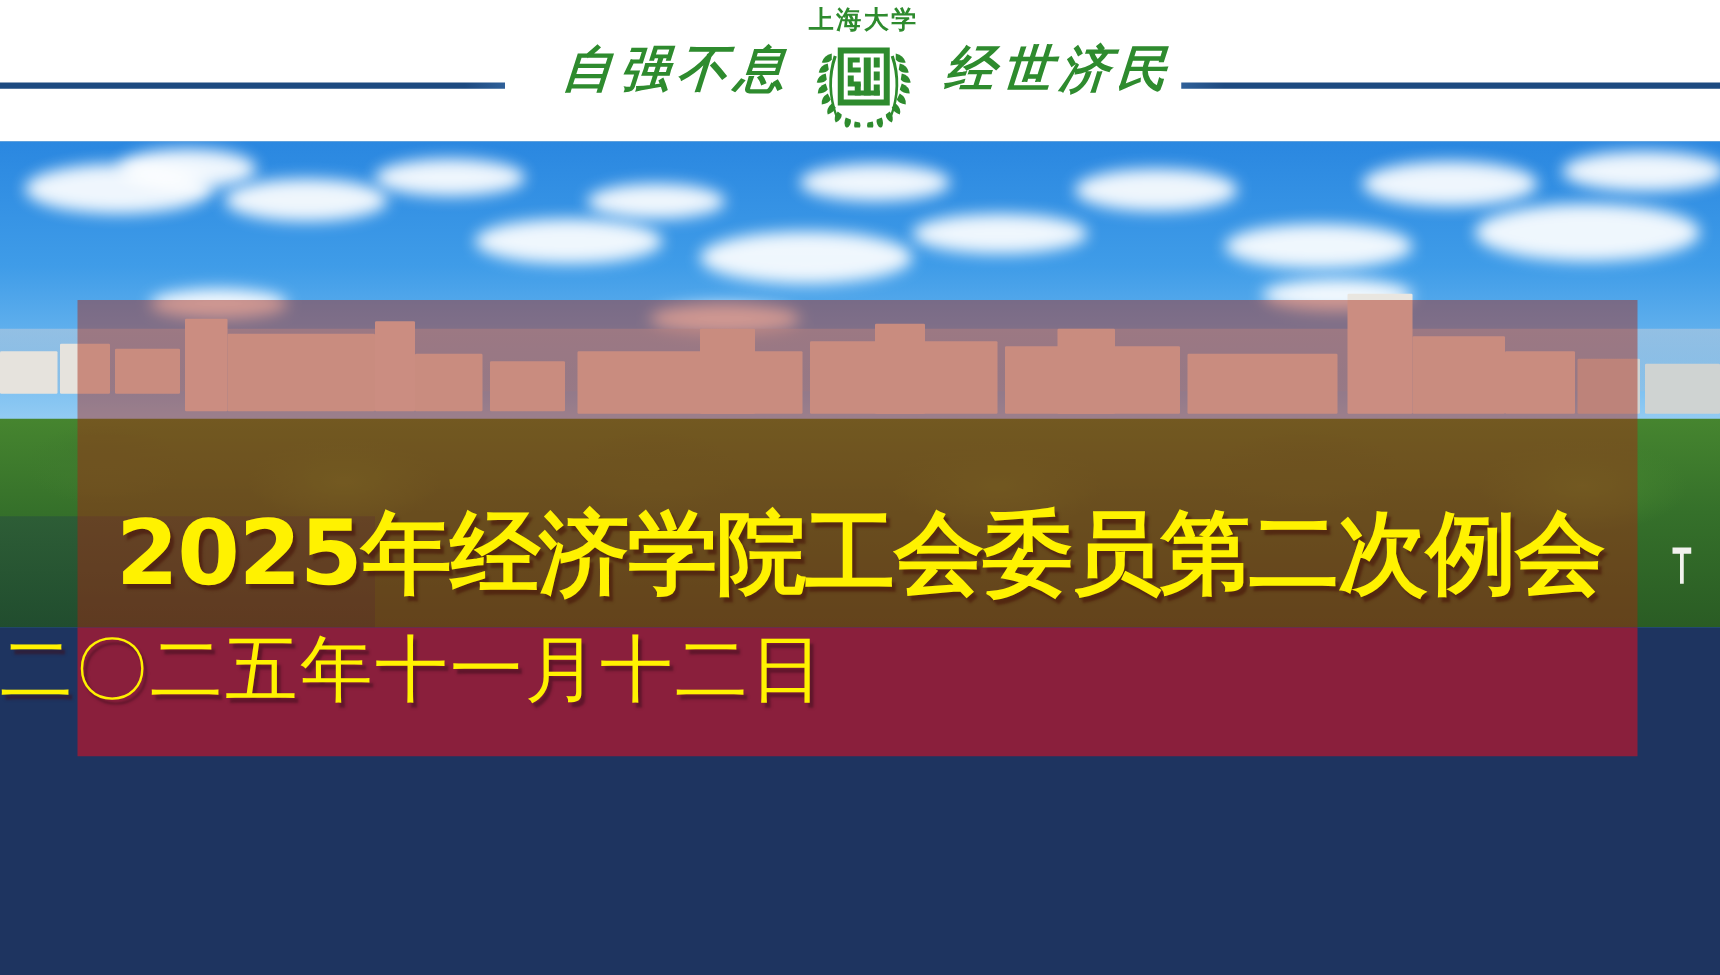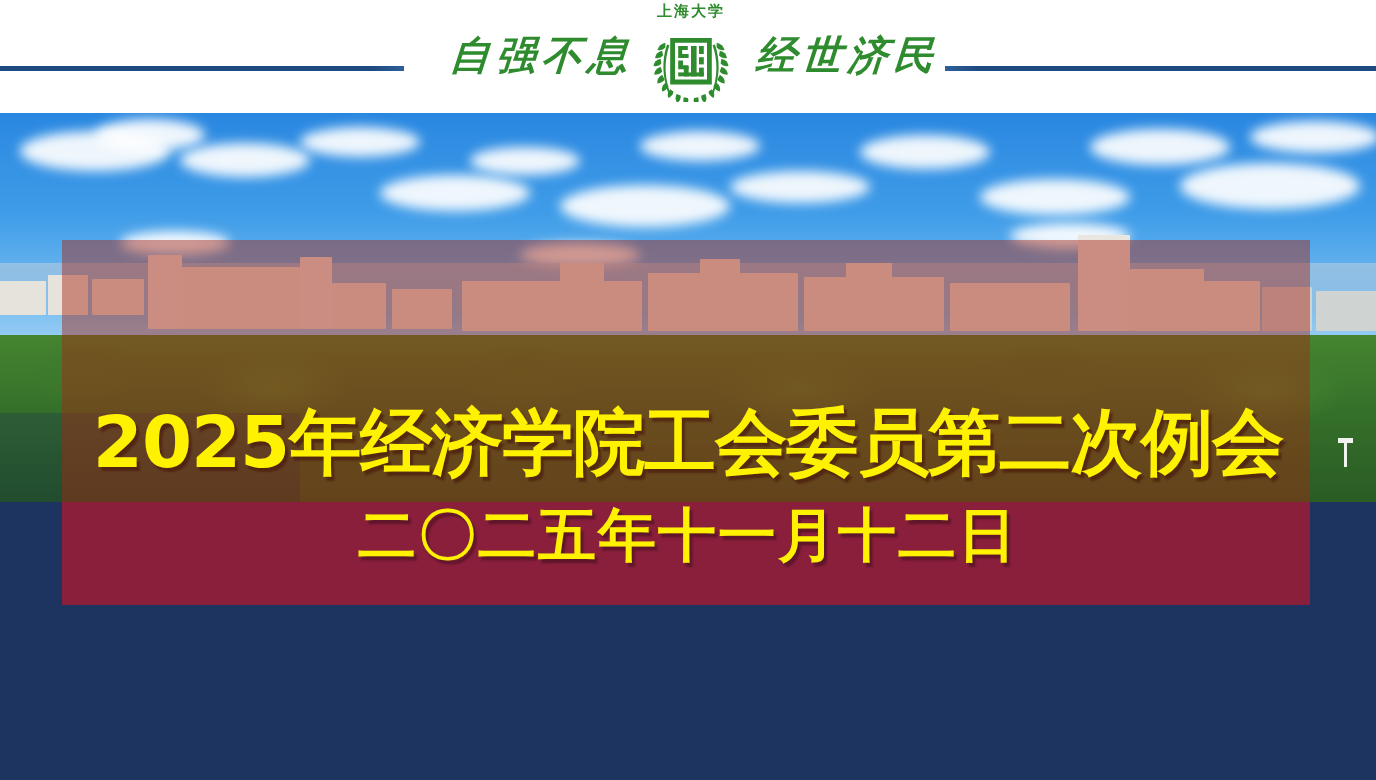--- a/index.html
+++ b/index.html
@@ -33,21 +33,21 @@
   .motto-left{left:450px;}
   .motto-right{left:756px;}
 
   
   .logo{
     position:absolute;left:637px;top:2px;width:108px;height:108px;
   }
   .logo-name{
     position:absolute;left:0;top:0;width:108px;text-align:center;
     font-family:"DejaVu Serif","Liberation Serif",serif;
-    font-size:15px;font-weight:700;color:#2e8b2e;letter-spacing:2px;
+    font-size:20px;font-weight:700;color:#2e8b2e;letter-spacing:2px;
     white-space:nowrap;
   }
   .logo-seal{position:absolute;left:14px;top:20px;width:80px;height:80px;}
 
   
   .photo{
     position:absolute;left:0;top:113px;width:1376px;height:389px;
     overflow:hidden;background:#2d8fe0;
   }
   .sky{
@@ -106,23 +106,23 @@
     text-align:center;z-index:8;
     font-family:"DejaVu Sans","Liberation Sans",sans-serif;
     font-size:72px;font-weight:700;line-height:1;
     color:#fff200;white-space:nowrap;
     letter-spacing:-1px;
     text-shadow:3px 4px 2px rgba(70,20,10,.6);
     margin-top:24px;
   }
   .date{
     position:absolute;left:0;top:506px;width:1376px;
-    text-align:center;z-index:8;
+    z-index:8;
     font-family:"DejaVu Sans","Liberation Sans",sans-serif;
-    font-size:58px;font-weight:700;line-height:1;
+    font-size:58px;font-weight:400;line-height:1;
     color:#fff200;white-space:nowrap;letter-spacing:2px;
     text-shadow:3px 4px 2px rgba(60,15,30,.55);
   }
 </style>
 </head>
 <body>
 
 <div id="slide">
 
   <div class="photo">

